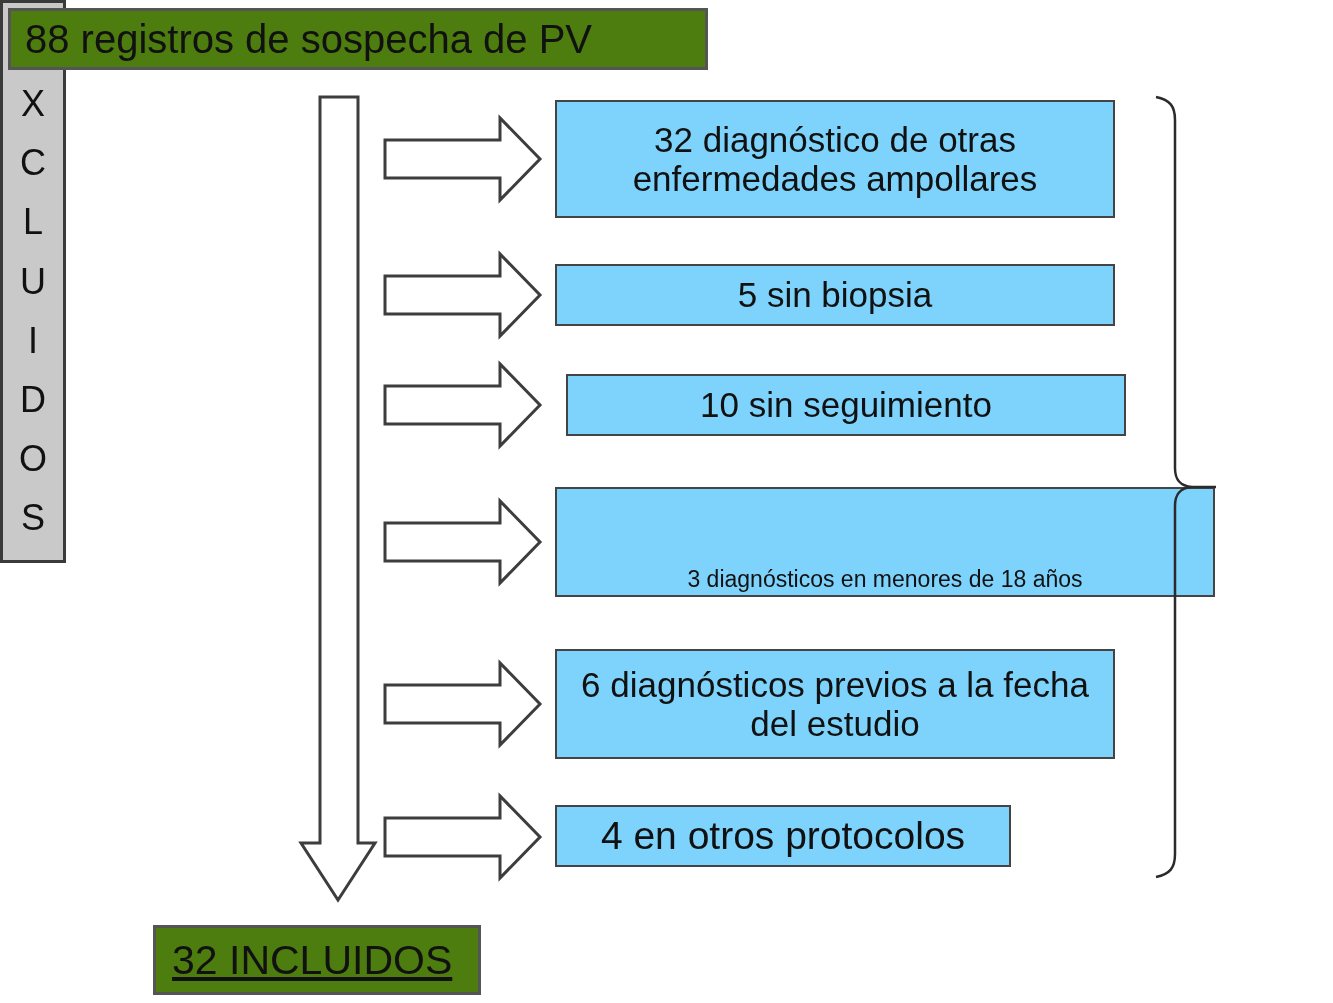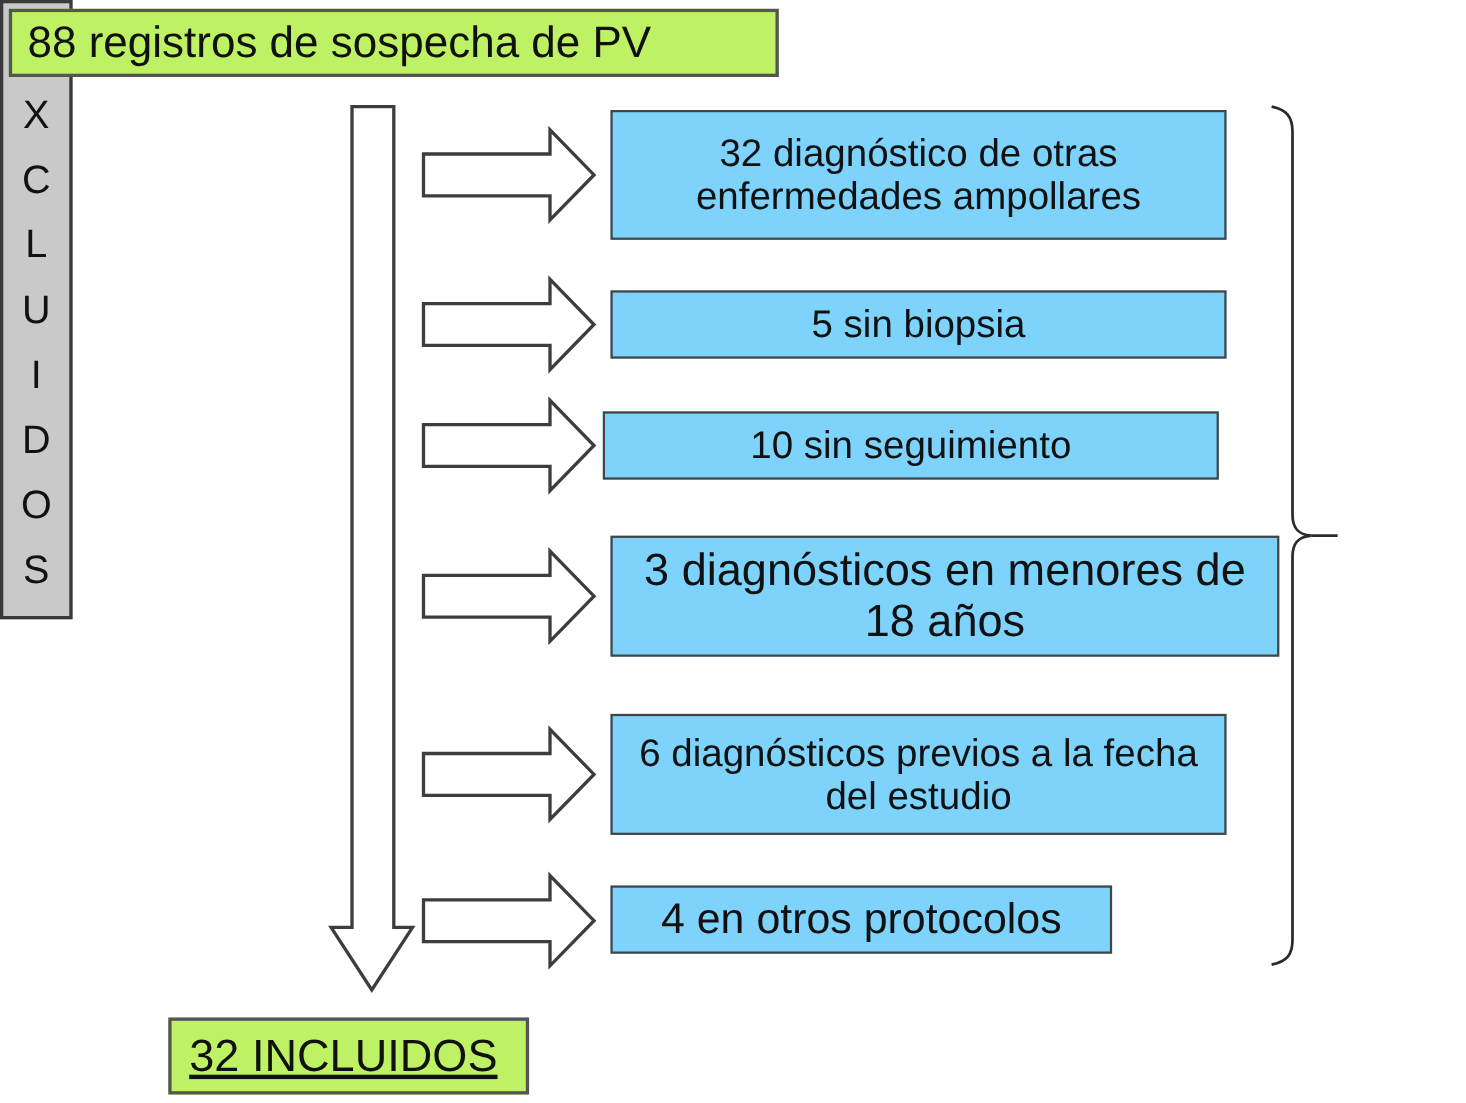--- a/index.html
+++ b/index.html
@@ -13,21 +13,21 @@
   #canvas {
     position: relative;
     width: 1333px;
     height: 1003px;
     background: #ffffff;
     overflow: hidden;
   }
   
   .gray-box {
     position: absolute;
-    background: #bef264;
+    background: #4d7c0f;
     border: 3px solid #555555;
     box-sizing: border-box;
     display: flex;
     align-items: center;
     color: #111111;
     font-weight: 400;
   }
   .white-box {
     position: absolute;
     background: #7dd3fc;
@@ -116,25 +116,25 @@
   </div>
 
   <div class="white-box" style="left:555px; top:100px; width:560px; height:118px; font-size:35px;">
     <span>32 diagnóstico de otras enfermedades ampollares</span>
   </div>
 
   <div class="white-box" style="left:555px; top:264px; width:560px; height:62px; font-size:35px;text-align:center;">
     <span>5 sin biopsia</span>
   </div>
 
-  <div class="white-box" style="left:548px; top:374px; width:560px; height:62px; font-size:35px;justify-content:center;">
+  <div class="white-box" style="left:566px; top:374px; width:560px; height:62px; font-size:35px;justify-content:center;">
     <span>10 sin seguimiento</span>
   </div>
 
-  <div class="white-box" style="left:555px; top:487px; width:608px; height:110px; font-size:41px;">
+  <div class="white-box" style="left:555px; top:487px; width:660px; height:110px; font-size:23px;align-items:flex-end;">
     <span>3 diagnósticos en menores de 18 años</span>
   </div>
 
   <div class="white-box" style="left:555px; top:649px; width:560px; height:110px; font-size:35px;">
     <span>6 diagnósticos previos a la fecha del estudio</span>
   </div>
 
   <div class="white-box" style="left:555px; top:805px; width:456px; height:62px; font-size:39px;">
     <span>4 en otros protocolos</span>
   </div>

